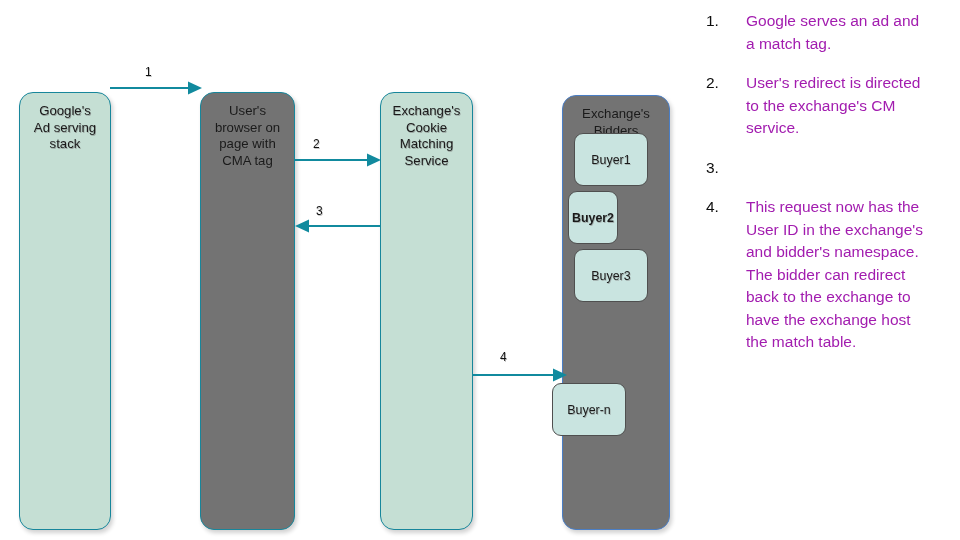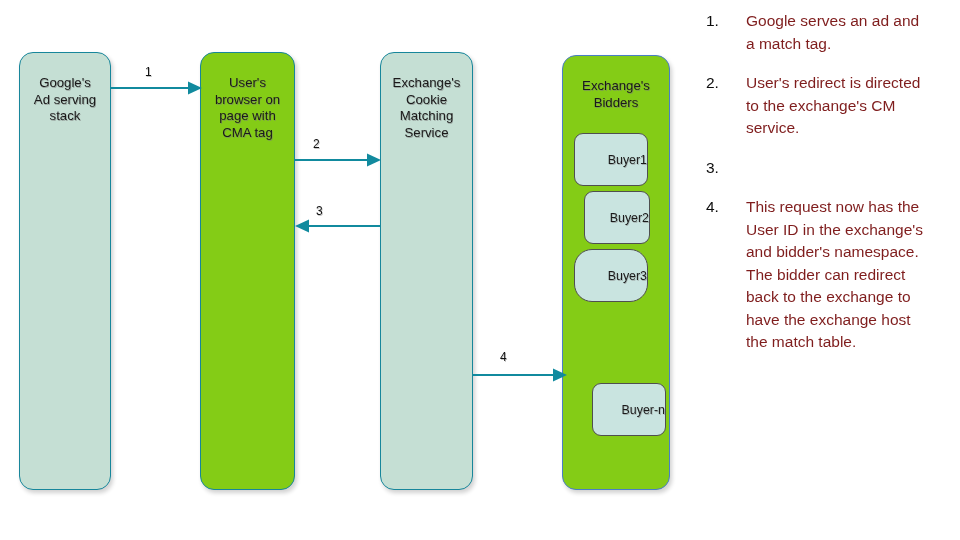--- a/index.html
+++ b/index.html
@@ -21,44 +21,45 @@
 
   
   .flowbox {
     position: absolute;
     box-sizing: border-box;
     border-radius: 14px;
     border: 1.4px solid #17869b;
     box-shadow: 2px 3px 4px rgba(0,0,0,0.18);
     display: flex;
     justify-content: center;
-    padding-top: 22px;
+    padding-top: 10px;
+    margin-top: 40px;
   }
   .flowbox .boxlabel {
     font-size: 13.2px;
     line-height: 16.5px;
     color: #1a1a1a;
     text-align: center;
     white-space: pre-line;
     text-shadow: 0.7px 0.7px 0.6px rgba(120,120,120,0.55);
   }
   .fill-green { background: #c5dfd4; }
-  .fill-blue  { background: #84cc16; }
+  .fill-blue  { background: #737373; }
   .border-blue { border: 1.4px solid #4a7ec5; }
 
   
   .buyerbox {
     position: absolute;
     box-sizing: border-box;
     background: #c9e4e0;
     border: 1.2px solid #4f4f4f;
     border-radius: 9px;
     display: flex;
     align-items: center;
-    justify-content: flex-end;
+    justify-content: center;
   }
   .buyerbox .buyerlabel {
     font-size: 12.4px;
     color: #1a1a1a;
     text-shadow: 0.7px 0.7px 0.6px rgba(130,130,130,0.5);
   }
 
   
   .arrow {
     position: absolute;
@@ -86,21 +87,21 @@
   .legend-num {
     width: 40px;
     flex: 0 0 40px;
     font-size: 15.5px;
     line-height: 22.5px;
     color: #0d0d0d;
   }
   .legend-text {
     font-size: 15.5px;
     line-height: 22.5px;
-    color: #7f1d1d;
+    color: #a21caf;
     width: 180px;
   }
 </style>
 </head>
 <body>
 
 <div id="canvas">
 
   <div class="flowbox fill-green" style="left:19px; top:52px; width:92px; height:438px;">
     <span class="boxlabel">Google's
@@ -123,27 +124,27 @@
   </div>
 
   <div class="flowbox fill-blue border-blue" style="left:562px; top:55px; width:108px; height:435px;">
     <span class="boxlabel">Exchange's
 Bidders</span>
   </div>
 
   <div class="buyerbox" style="left:574px; top:133px; width:74px; height:53px;">
     <span class="buyerlabel">Buyer1</span>
   </div>
-  <div class="buyerbox" style="left:584px; top:191px; width:66px; height:53px;">
+  <div class="buyerbox" style="left:568px; top:191px; width:50px; height:53px;font-weight:bold;">
     <span class="buyerlabel">Buyer2</span>
   </div>
-  <div class="buyerbox" style="left:574px; top:249px; width:74px; height:53px;border-radius:18px;">
+  <div class="buyerbox" style="left:574px; top:249px; width:74px; height:53px;">
     <span class="buyerlabel">Buyer3</span>
   </div>
-  <div class="buyerbox" style="left:592px; top:383px; width:74px; height:53px;">
+  <div class="buyerbox" style="left:552px; top:383px; width:74px; height:53px;">
     <span class="buyerlabel">Buyer-n</span>
   </div>
 
   <div class="arrow" style="left:110px; top:80px;">
     <svg width="92" height="16" viewBox="0 0 92 16" aria-hidden="true">
       <line x1="0" y1="8" x2="79" y2="8" stroke="#118a9e" stroke-width="2.2"></line>
       <polygon points="78,1.5 92,8 78,14.5" fill="#118a9e"></polygon>
     </svg>
   </div>
   <span class="arrow-num" style="left:145px; top:65px;">1</span>

